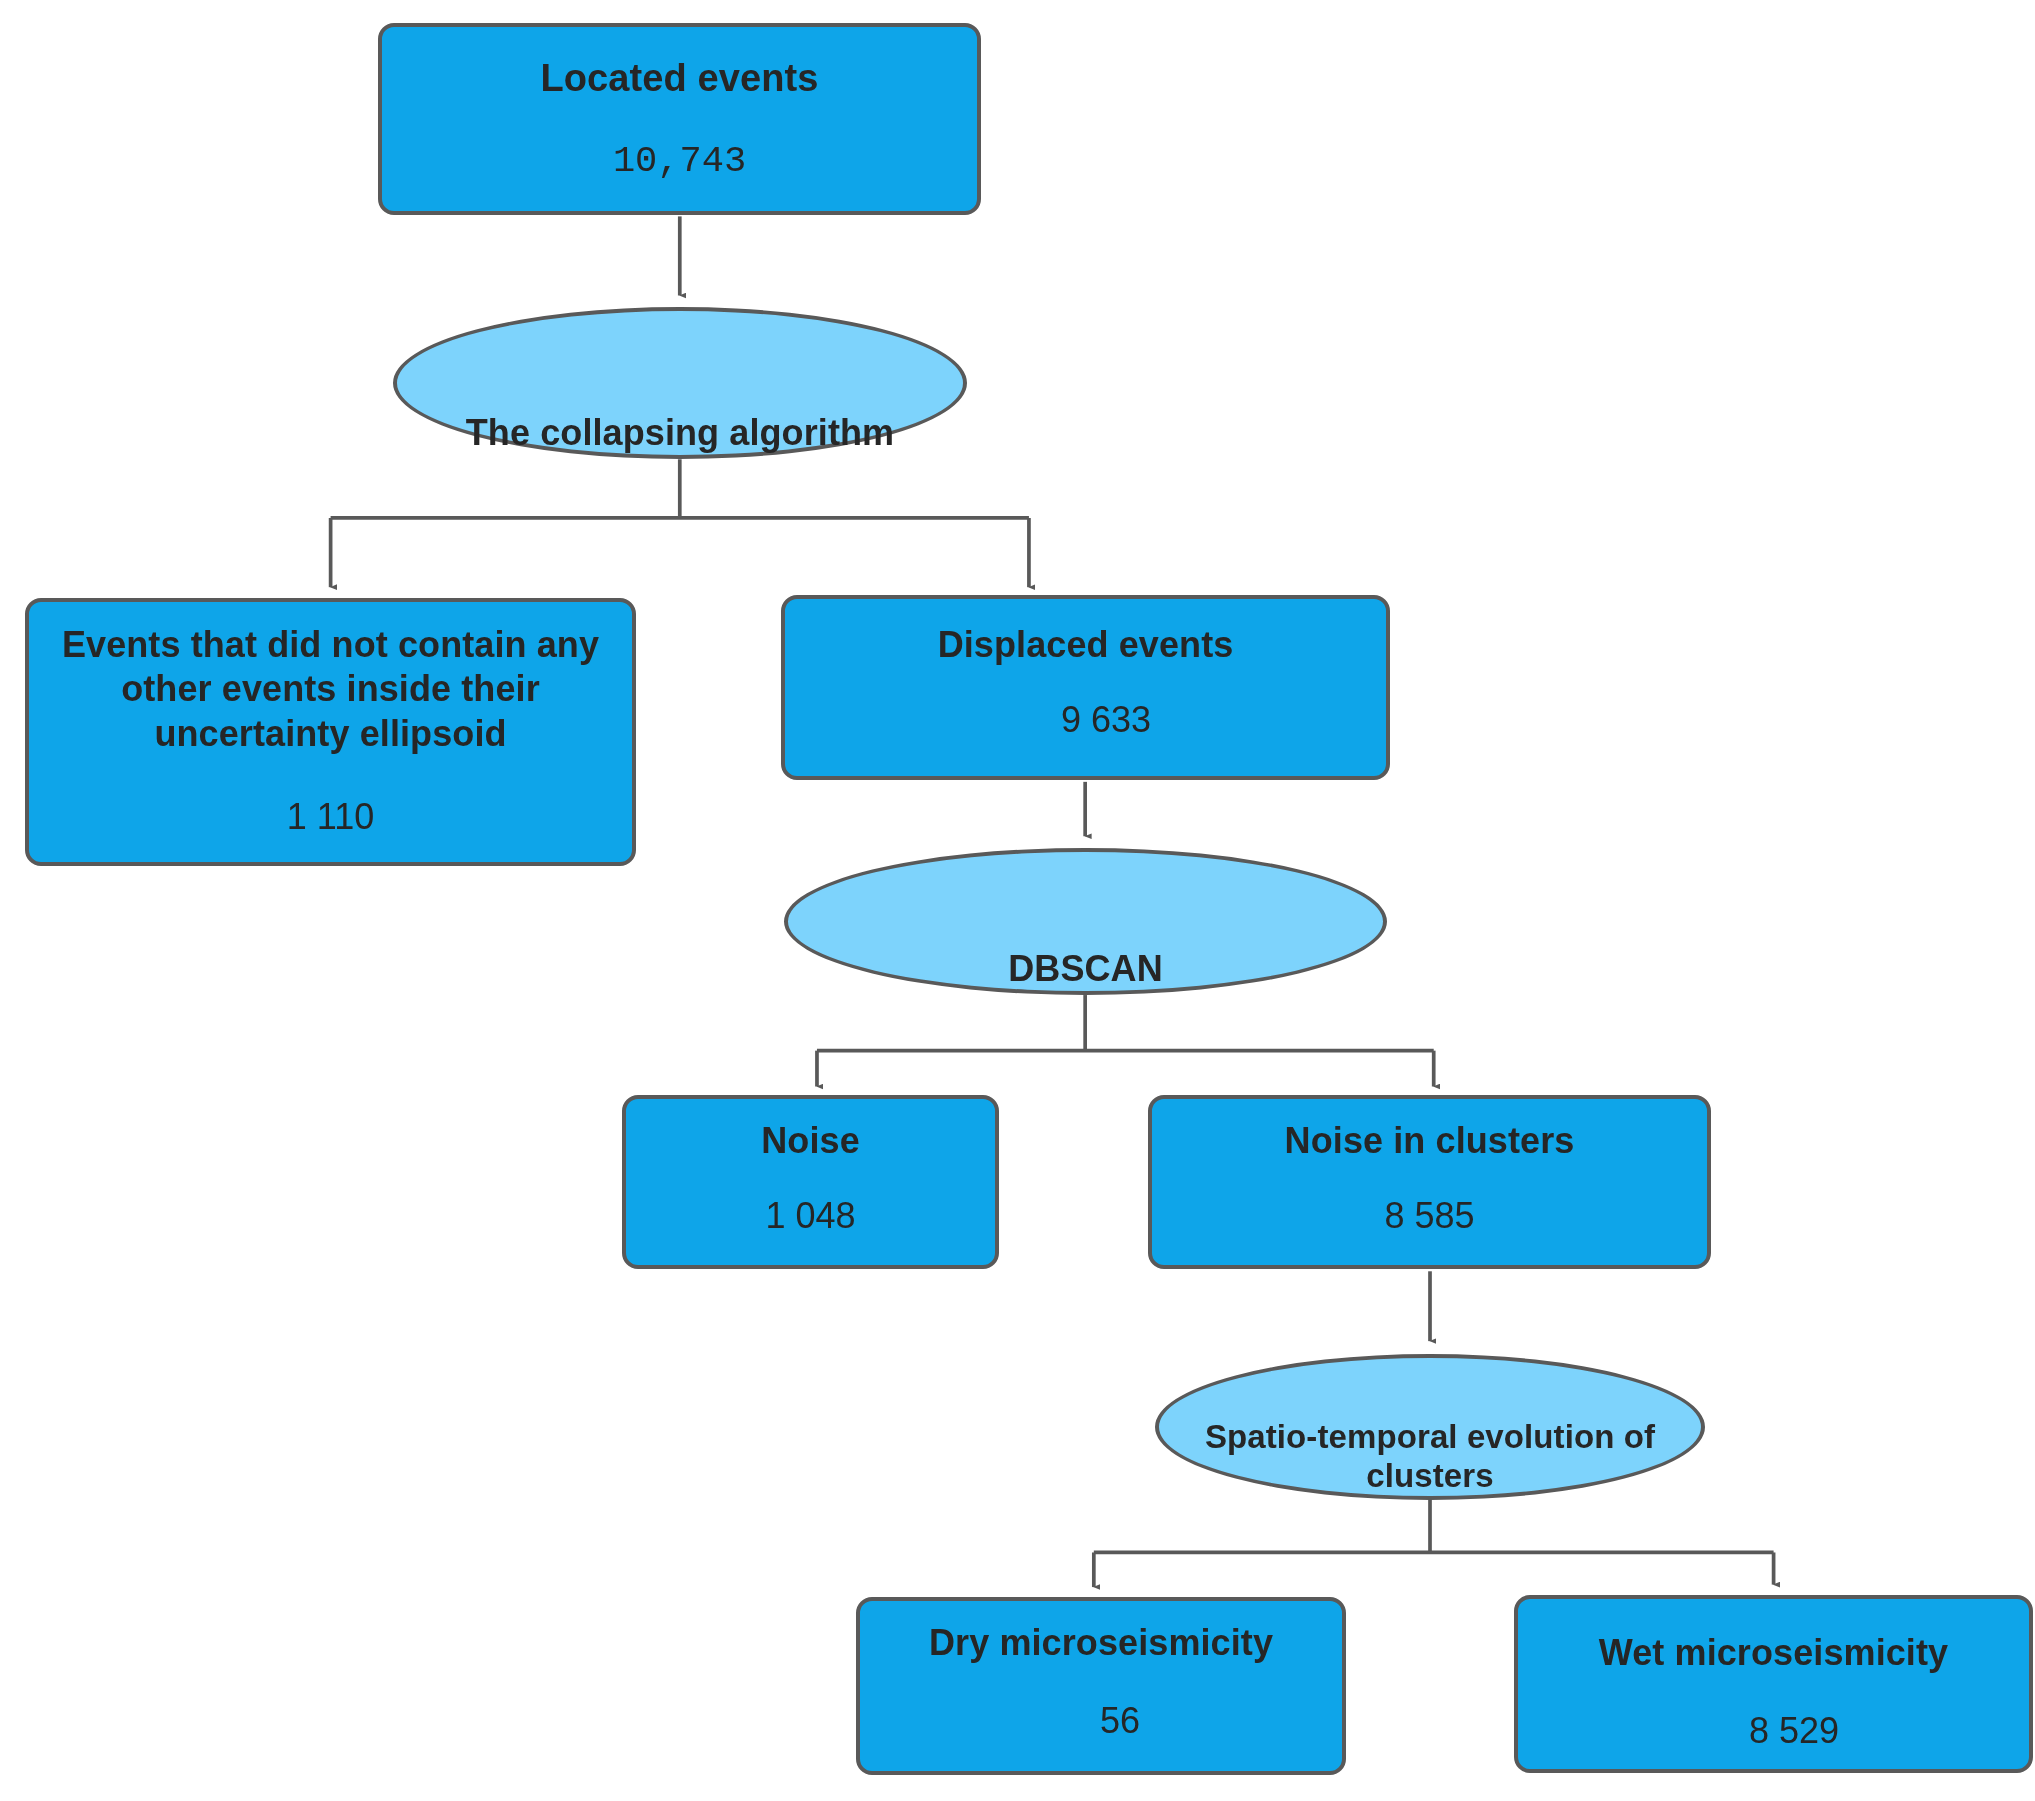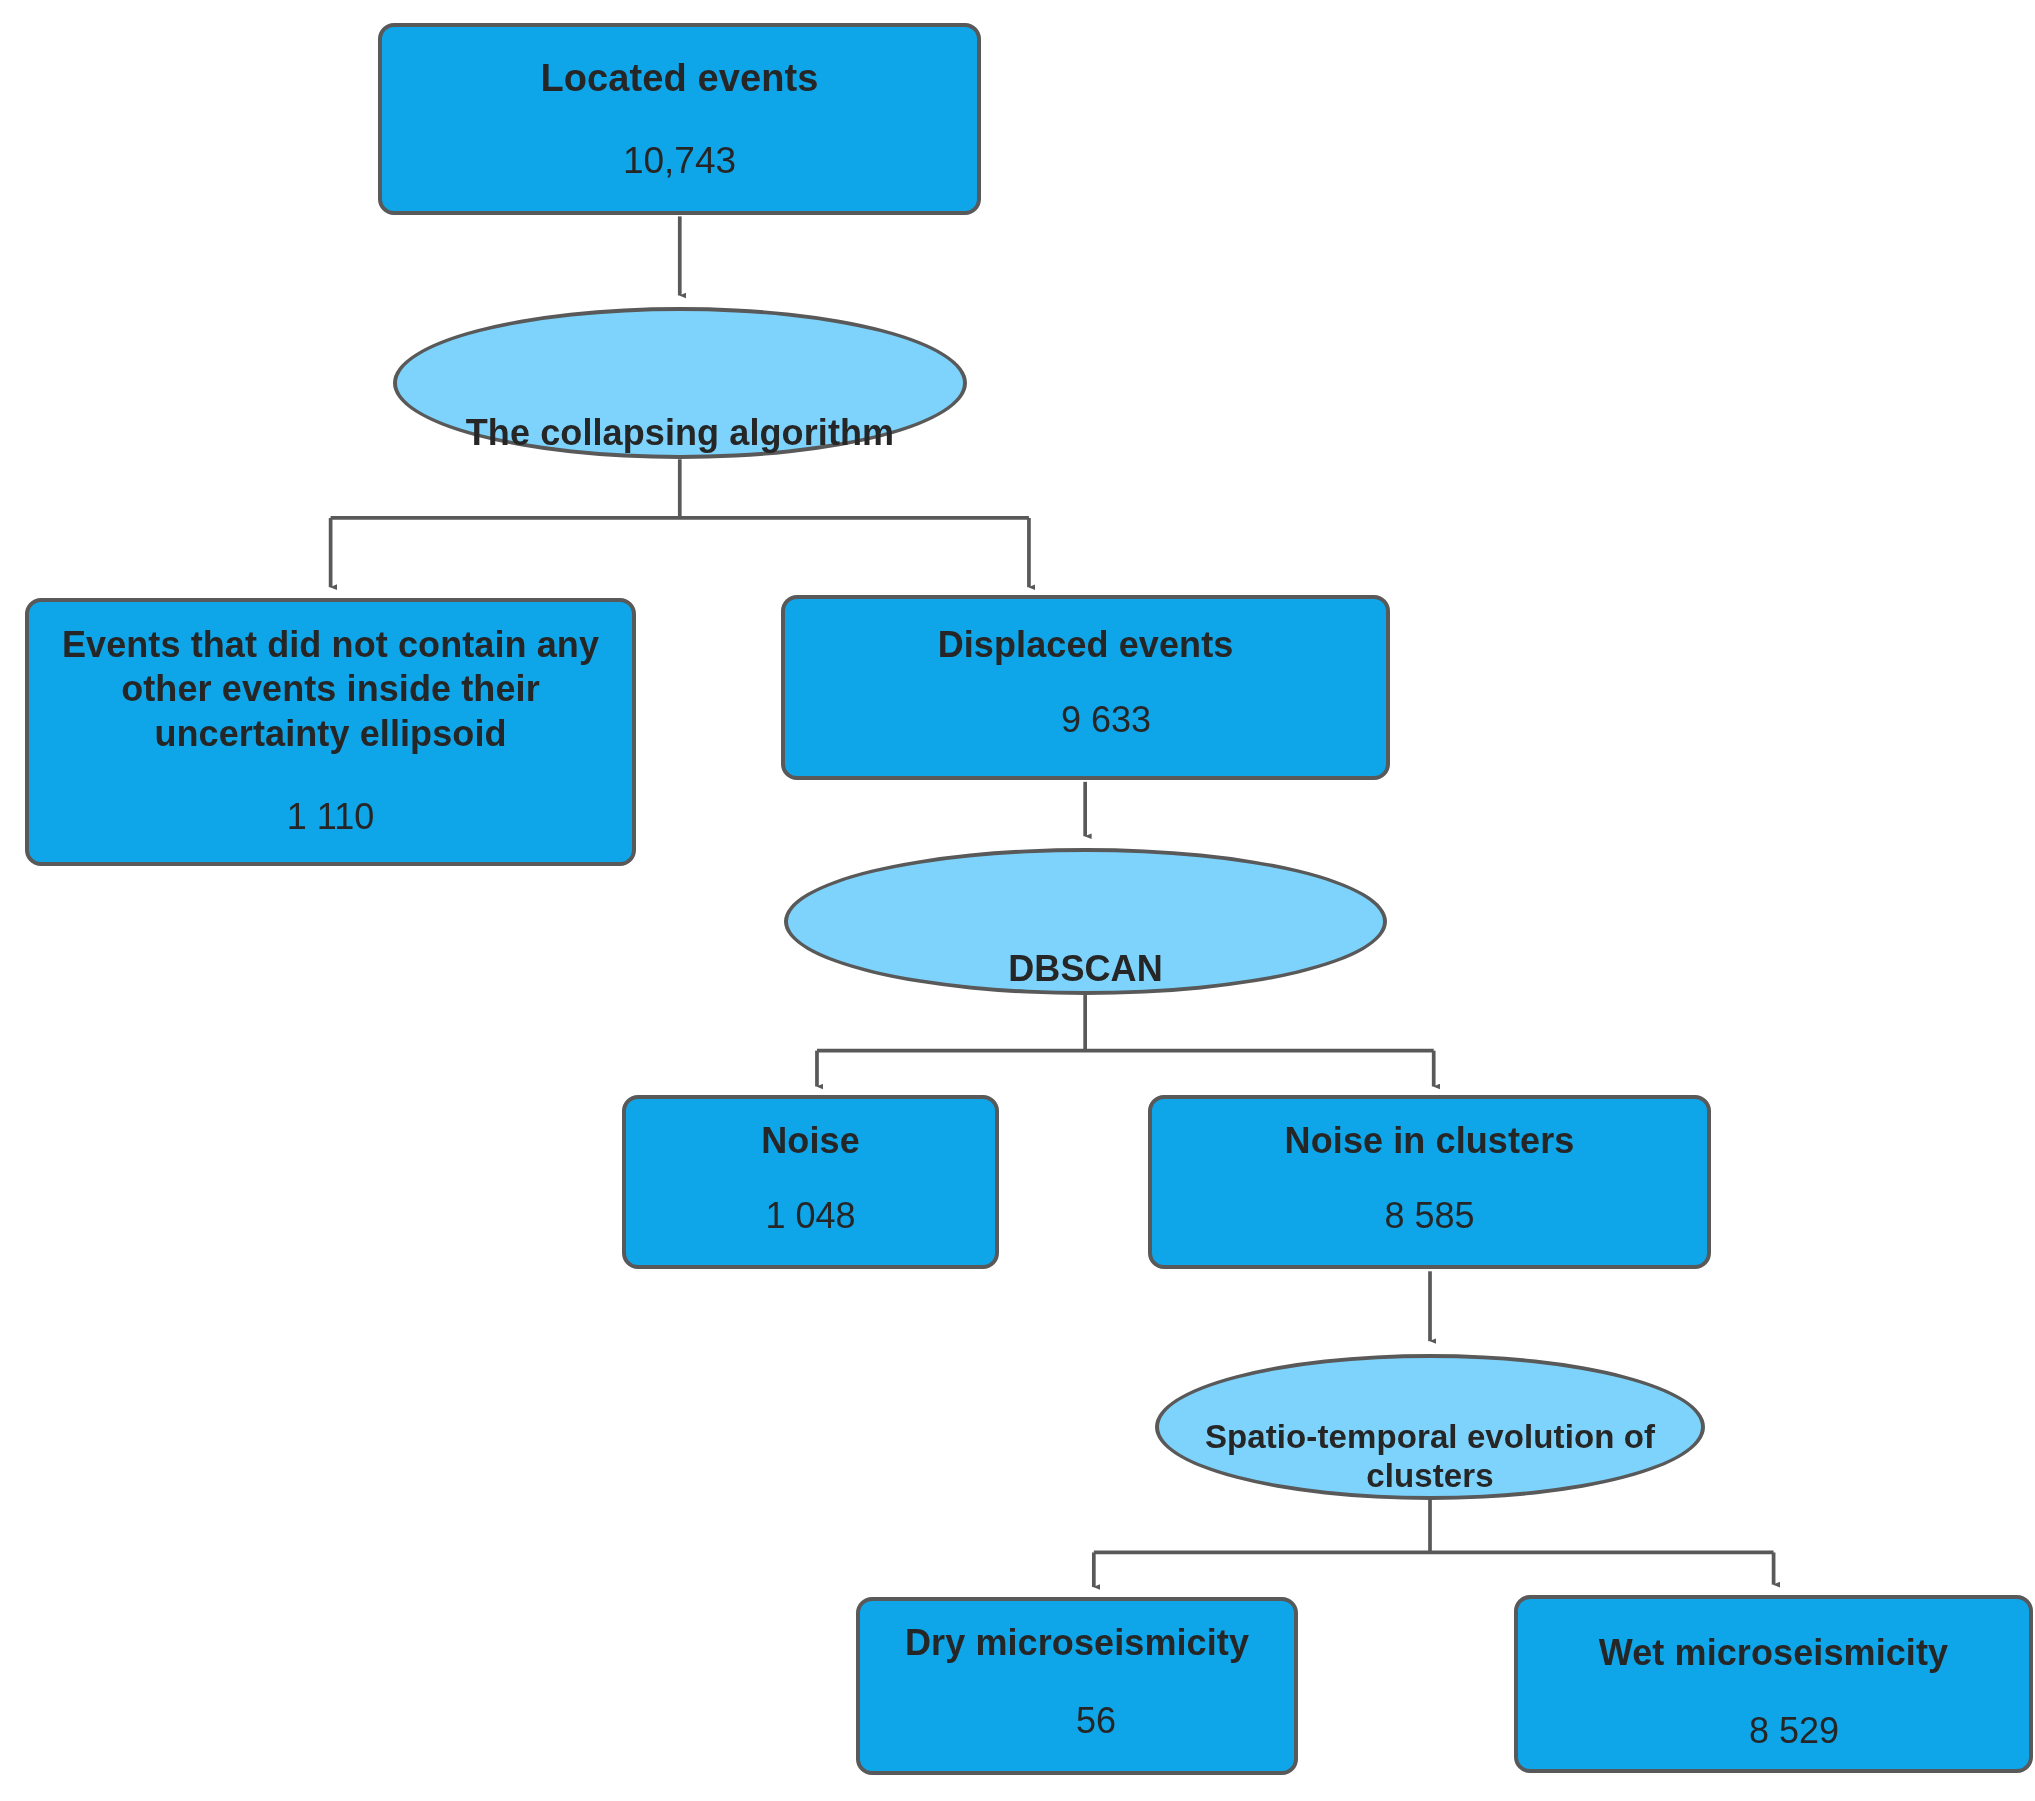--- a/index.html
+++ b/index.html
@@ -61,21 +61,21 @@
   .node-count {
     font-weight: normal;
     color: #262626;
     width: 100%;
   }
   
   #node-located-events {
     left: 378px; top: 23px; width: 603px; height: 192px;
   }
   #node-located-events .node-title { font-size: 38px; margin-top: 28.4px; }
-  #node-located-events .node-count { font-size: 37px; margin-top: 38px; }
+  #node-located-events .node-count { font-size: 37px; margin-top: 38px; font-family: Liberation Mono, monospace; }
 
   #node-collapsing-algorithm {
     left: 393px; top: 307px; width: 574px; height: 152px;
   }
   #node-collapsing-algorithm .node-title { font-size: 36px; }
 
   #node-events-no-contain {
     left: 25px; top: 598px; width: 611px; height: 268px;
   }
   #node-events-no-contain .node-title { font-size: 36px; margin-top: 21px; }
@@ -103,21 +103,21 @@
   }
   #node-events-in-clusters .node-title { font-size: 36px; margin-top: 20px; }
   #node-events-in-clusters .node-count { font-size: 36px; margin-top: 32px; }
 
   #node-spatio-temporal {
     left: 1155px; top: 1354px; width: 550px; height: 146px;
   }
   #node-spatio-temporal .node-title { font-size: 33px; line-height: 1.2; }
 
   #node-dry-microseismicity {
-    left: 856px; top: 1597px; width: 442px; height: 178px;
+    left: 856px; top: 1597px; width: 490px; height: 178px;
   }
   #node-dry-microseismicity .node-title { font-size: 36px; margin-top: 20px; }
   #node-dry-microseismicity .node-count { font-size: 36px; margin-top: 35px; padding-left: 38px; }
 
   #node-wet-microseismicity {
     left: 1514px; top: 1595px; width: 519px; height: 178px;
   }
   #node-wet-microseismicity .node-title { font-size: 36px; margin-top: 32px; }
   #node-wet-microseismicity .node-count { font-size: 36px; margin-top: 35px; margin-left: 41px; }
 </style>

